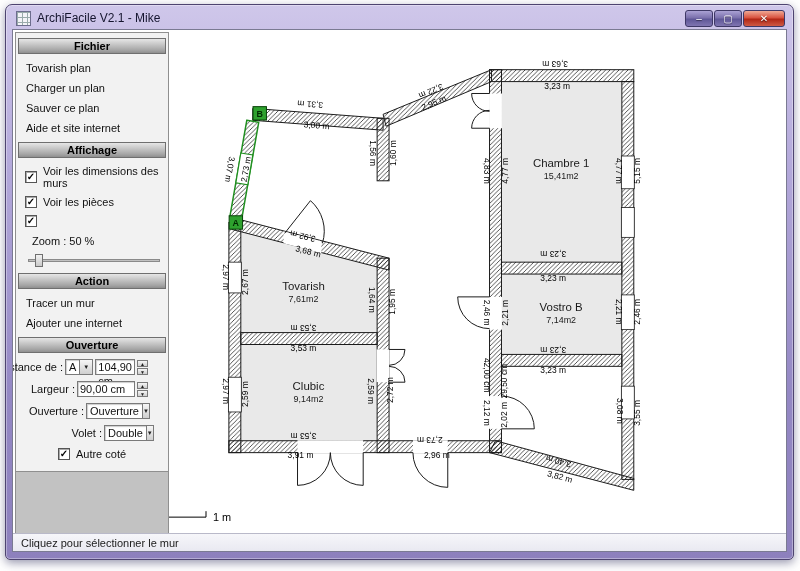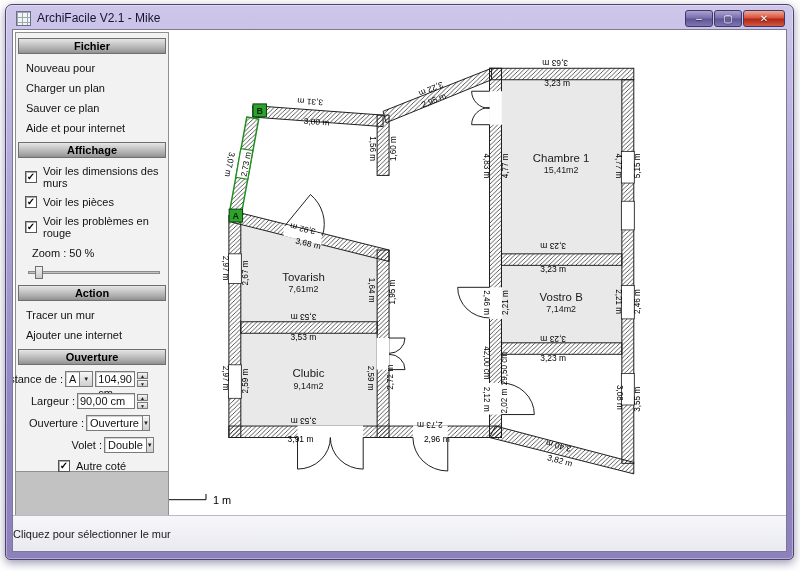--- a/index.html
+++ b/index.html
@@ -51,22 +51,22 @@
     font-size:11px; box-shadow:inset 1px 1px 1px #ccc; }
   .combo { display:flex; align-items:stretch; height:16px; }
   .combo .val { border:1px solid #7a7a7a; border-right:none; background:#fff; padding:0 3px; line-height:14px;
     box-shadow:inset 1px 1px 1px #ccc; flex:1; }
   .dd { width:14px; background:linear-gradient(#f6f6f6,#cfcfcf); border:1px solid #7a7a7a;
     font-size:6px; display:flex; align-items:center; justify-content:center; color:#222; cursor:pointer; }
   .spinner { display:flex; flex-direction:column; gap:1px; }
   .spin { width:11px; height:7px; font-size:5px; line-height:6px; text-align:center; color:#222;
     background:linear-gradient(#f6f6f6,#cfcfcf); border:1px solid #7a7a7a; cursor:pointer; }
   .center-row { justify-content:center; margin-right:0; }
-  .statusbar { height:36px; background:linear-gradient(#f6f6fa,#e9e9f1); border-top:1px solid #b9b9c9;
-    font-size:11px; color:#1a1a1a; display:flex; align-items:center; }
+  .statusbar { height:18px; background:linear-gradient(#f6f6fa,#e9e9f1); border-top:1px solid #b9b9c9;
+    font-size:11px; color:#1a1a1a; display:flex; align-items:center; padding-left:8px; }
 </style>
 </head>
 <body>
 
 <div class="window">
   <div class="titlebar">
     <div class="app-icon"></div>
     <div class="title-text">ArchiFacile V2.1 - Mike</div>
     <div class="winbtns">
       <div class="wbtn"><span>–</span></div>
@@ -209,37 +209,36 @@
 
         <g>
           <path d="M167,513 L167,519 L205,519 L205,513" fill="none" stroke="#000" stroke-width="1"></path>
           <text class="scale-label" x="212" y="523">1 m</text>
         </g>
       </svg>
 
       <div class="left-col">
         <div class="panel">
           <div class="hdr">Fichier</div>
-          <div class="item">Nouveau pour</div>
+          <div class="item">Tovarish plan</div>
           <div class="item">Charger un plan</div>
           <div class="item">Sauver ce plan</div>
-          <div class="item">Aide et pour internet</div>
+          <div class="item">Aide et site internet</div>
 
           <div class="hdr">Affichage</div>
           <div class="cbrow">
             <span class="cb-box"><span>✓</span></span>
             <span>Voir les dimensions des murs</span>
           </div>
           <div class="cbrow">
             <span class="cb-box"><span>✓</span></span>
             <span>Voir les pièces</span>
           </div>
           <div class="cbrow">
             <span class="cb-box"><span>✓</span></span>
-            <span>Voir les problèmes en rouge</span>
           </div>
           <div class="zoom-label">Zoom : 50 %</div>
           <div class="slider">
             <div class="slider-track"></div>
             <div class="slider-thumb"></div>
           </div>
 
           <div class="hdr">Action</div>
           <div class="item">Tracer un mur</div>
           <div class="item">Ajouter une internet</div>

